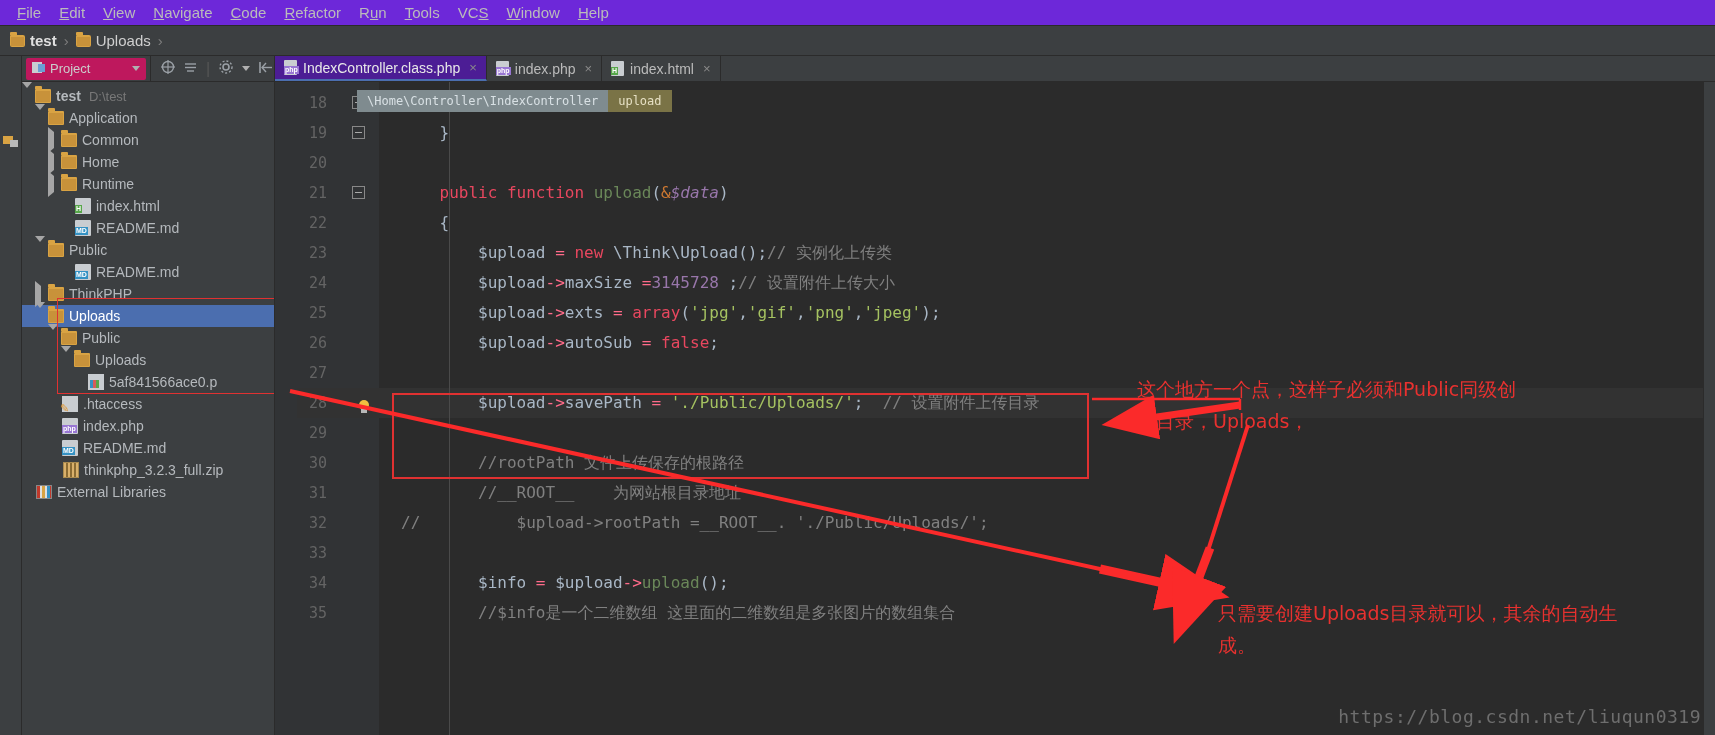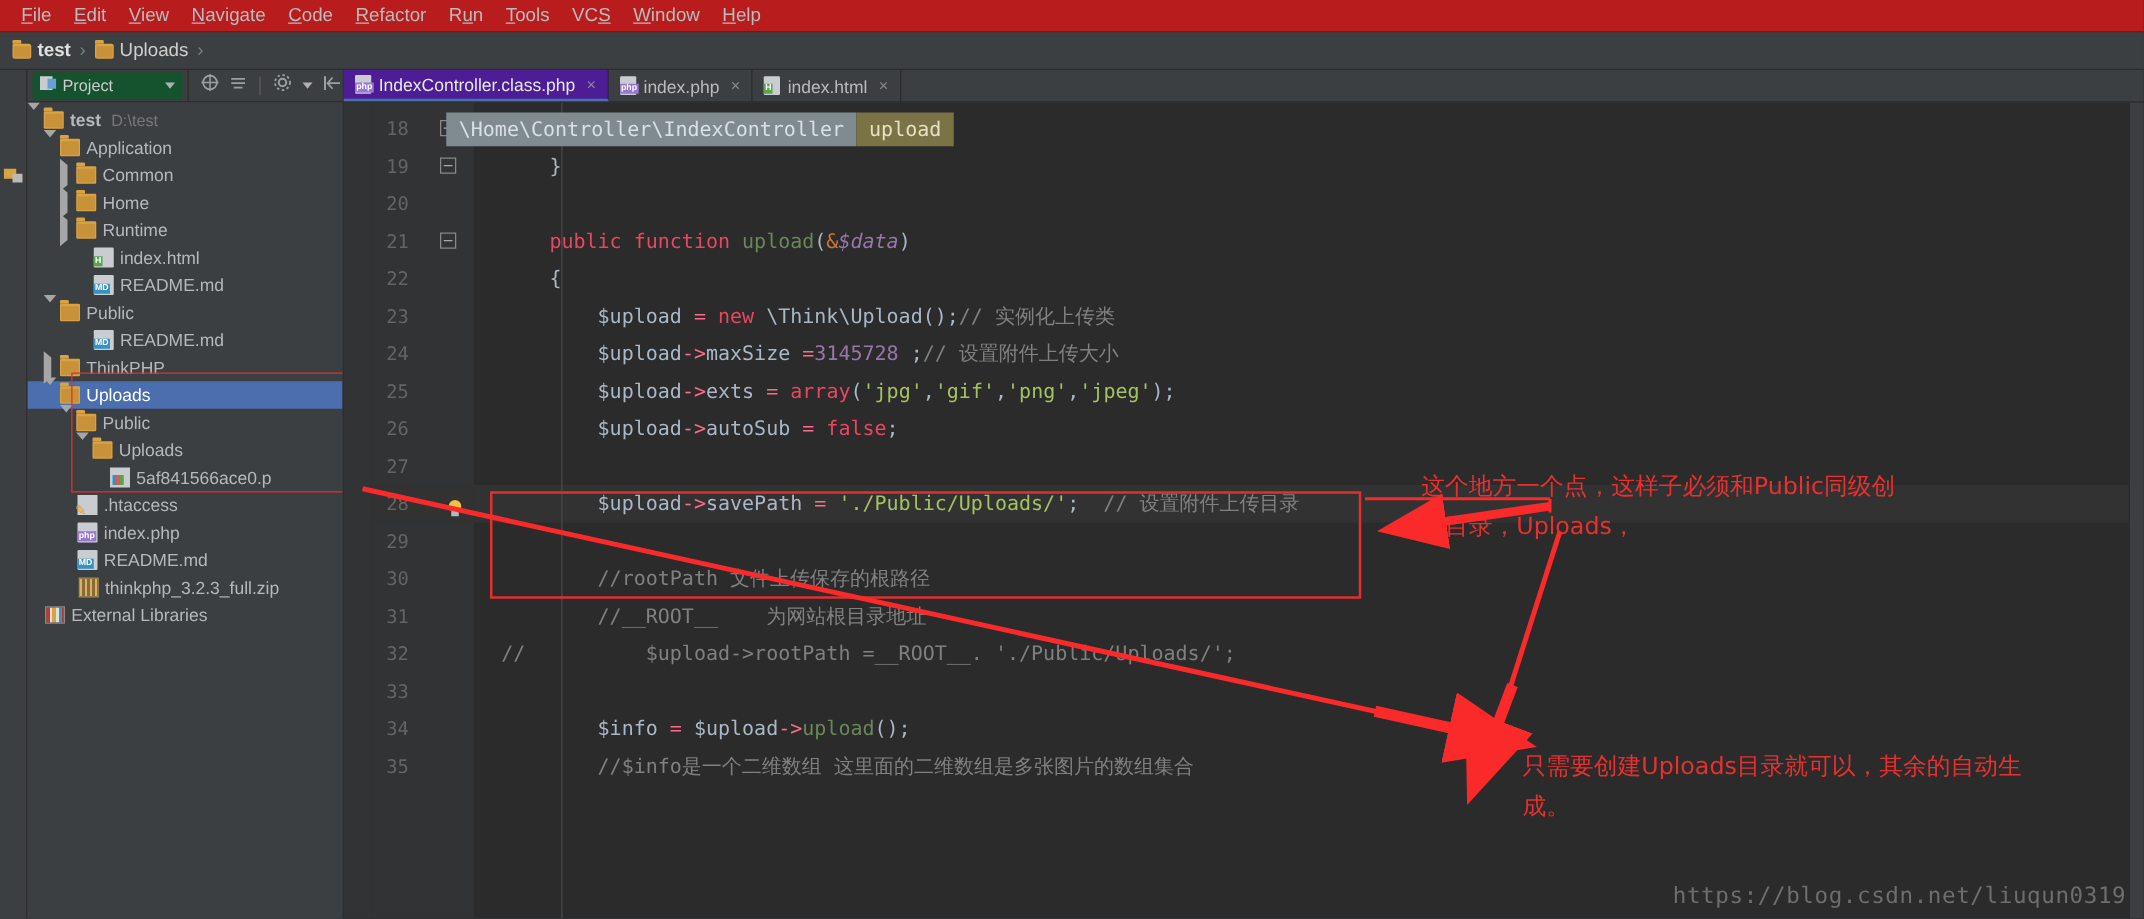--- a/index.html
+++ b/index.html
@@ -5,21 +5,21 @@
   * { box-sizing: border-box; margin: 0; padding: 0; }
   html, body {
     width: 1715px; height: 735px;
     background: #3c3f41;
     font-family: "Liberation Sans", sans-serif;
     overflow: hidden;
   }
   
   #menubar {
     height: 26px;
-    background: #b91c1c;
+    background: #6d28d9;
     display: flex;
     align-items: center;
     padding-left: 8px;
     border-bottom: 1px solid #2b2b2b;
   }
   .menu-item {
     color: #bbbbbb;
     font-size: 15px;
     padding: 2px 9px;
     white-space: nowrap;
@@ -68,21 +68,21 @@
     display: flex; flex-direction: column;
     border-right: 1px solid #2b2b2b;
   }
   #projheader {
     height: 26px; display: flex; align-items: center;
     background: #3c3f41; border-bottom: 1px solid #2b2b2b;
   }
   #projtitle {
     display: flex; align-items: center; gap: 5px;
     padding: 0 6px; height: 22px; margin: 2px 0 2px 4px;
-    background: #14532d; border-radius: 2px; min-width: 120px;
+    background: #be185d; border-radius: 2px; min-width: 120px;
   }
   #projtitle .lbl { color: #cccccc; font-size: 13px; }
   .caret-dn {
     width: 0; height: 0; margin-left: auto;
     border-left: 4px solid transparent; border-right: 4px solid transparent;
     border-top: 5px solid #b0b0b0;
   }
   #tree { flex: 1; background: #3c3f41; padding-top: 3px; overflow: hidden; position: relative; }
   .trow {
     display: flex; align-items: center; height: 22px;
@@ -204,21 +204,21 @@
   .grn { color: #6a8759; }
   .str { color: #a5c261; }
   .cmt { color: #808080; }
   .var { color: #9876aa; font-style: italic; }
   .plain { color: #a9b7c6; }
   .pink { color: #ff6b8a; }
   .vline { position: absolute; left: 0; top: 0; bottom: 0; width: 1px; background: #4a4a4a; }
   
   #bcpopup {
     position: absolute; left: 82px; top: 8px; display: flex; align-items: stretch;
-    z-index: 20; font-family: "DejaVu Sans Mono", monospace; font-size: 16px; justify-content: flex-end;
+    z-index: 20; font-family: "DejaVu Sans Mono", monospace; font-size: 12px; justify-content: flex-end;
   }
   #bcpath { background: #7f8b8f; color: #d8e0e4; padding: 4px 10px; }
   #bcmethod { background: #7a7346; color: #e6e0c4; padding: 4px 10px; }
   
   #markerstrip {
     width: 12px; background: #3c3f41; border-left: 1px solid #2b2b2b;
   }
   
   #annot {
     position: absolute; left: 0; top: 0; width: 1715px; height: 735px;

